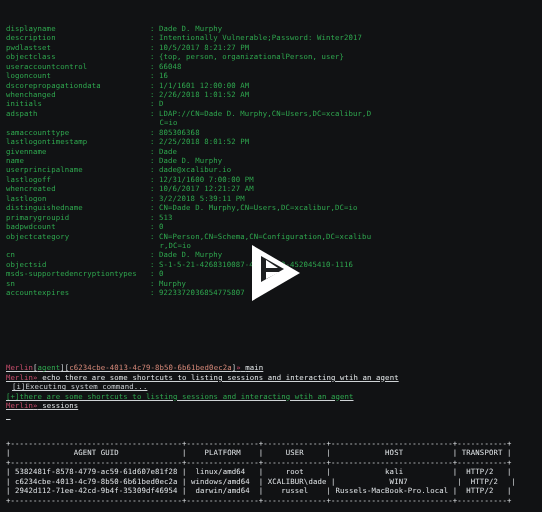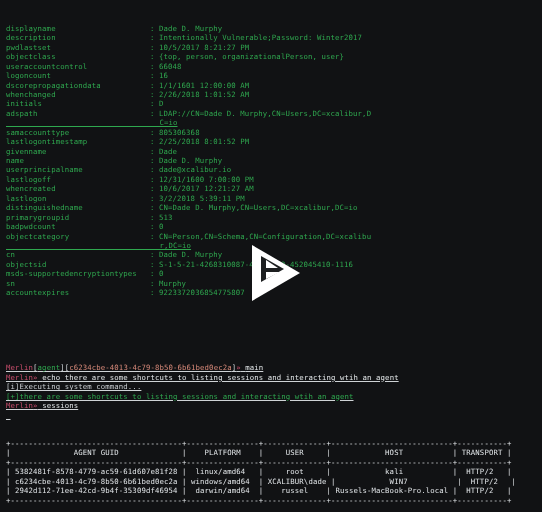--- a/index.html
+++ b/index.html
@@ -28,31 +28,31 @@
   }
   .ldap-block { margin: 0; }
   .ldap-line { display: block; height: 9.45px; }
   .ldap-key {
     display: inline-block;
     width: 144px;
     color: #2fa84f;
   }
   .ldap-colon { color: #2fa84f; }
   .ldap-val { color: #2fa84f; }
-  .ldap-cont { display: block; height: 9.45px; color: #2fa84f; text-decoration: underline; }
+  .ldap-cont { display: block; height: 9.45px; color: #2fa84f; }
   .spacer-lg { display: block; height: 28px; }
 
   .prompt-line { display: block; height: 9.45px; text-decoration: underline; }
   .c-merlin  { color: #c94f6d; }
   .c-bracket { color: #d8dde0; }
   .c-agent   { color: #2fa84f; }
   .c-guid    { color: #d98a7a; }
   .c-arrow   { color: #c94f6d; }
   .c-cmd     { color: #e4e8ea; }
-  .c-info    { color: #c9ced2; }
+  .c-info    { color: #c9ced2; margin-left: 6px; }
   .c-ok      { color: #2fa84f; }
 
   .table-block { color: #e2e6e9; display: block; }
   .table-line { display: block; height: 9.45px; }
 
   #play-overlay {
     position: absolute;
     left: 246px;
     top: 243px;
     width: 58px;

